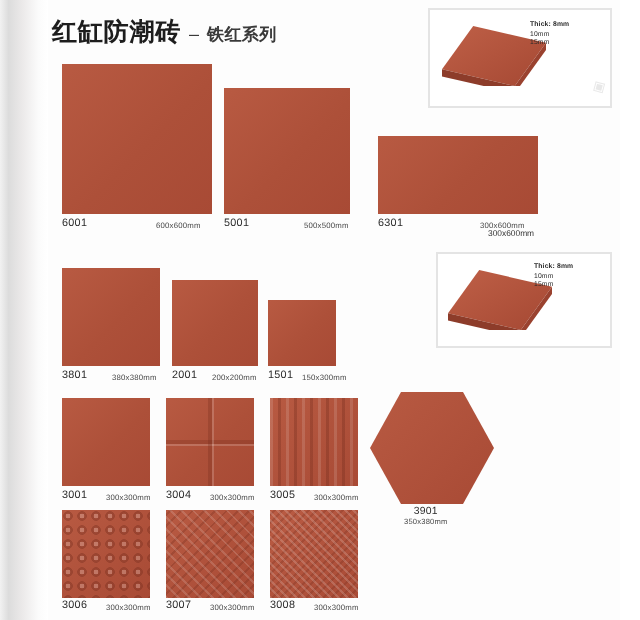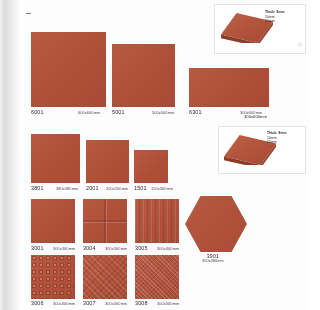--- a/index.html
+++ b/index.html
@@ -110,21 +110,23 @@
   }
 </style>
 </head>
 <body>
 
 <div id="page">
 
   <div class="spine"></div>
 
   <div class="header">
+    <span class="title-main">红缸防潮砖</span>
     <span class="title-dash">–</span>
+    <span class="title-sub">铁红系列</span>
   </div>
 
   <div class="tile plain" style="left:31px;top:32px;width:75px;height:75px;position:absolute;"></div>
   <div class="cap" style="left:31px;top:109px;">
     <span class="code">6001</span>
   </div>
   <div class="cap" style="left:78px;top:110px;">
     <span class="dim">600x600mm</span>
   </div>
 

